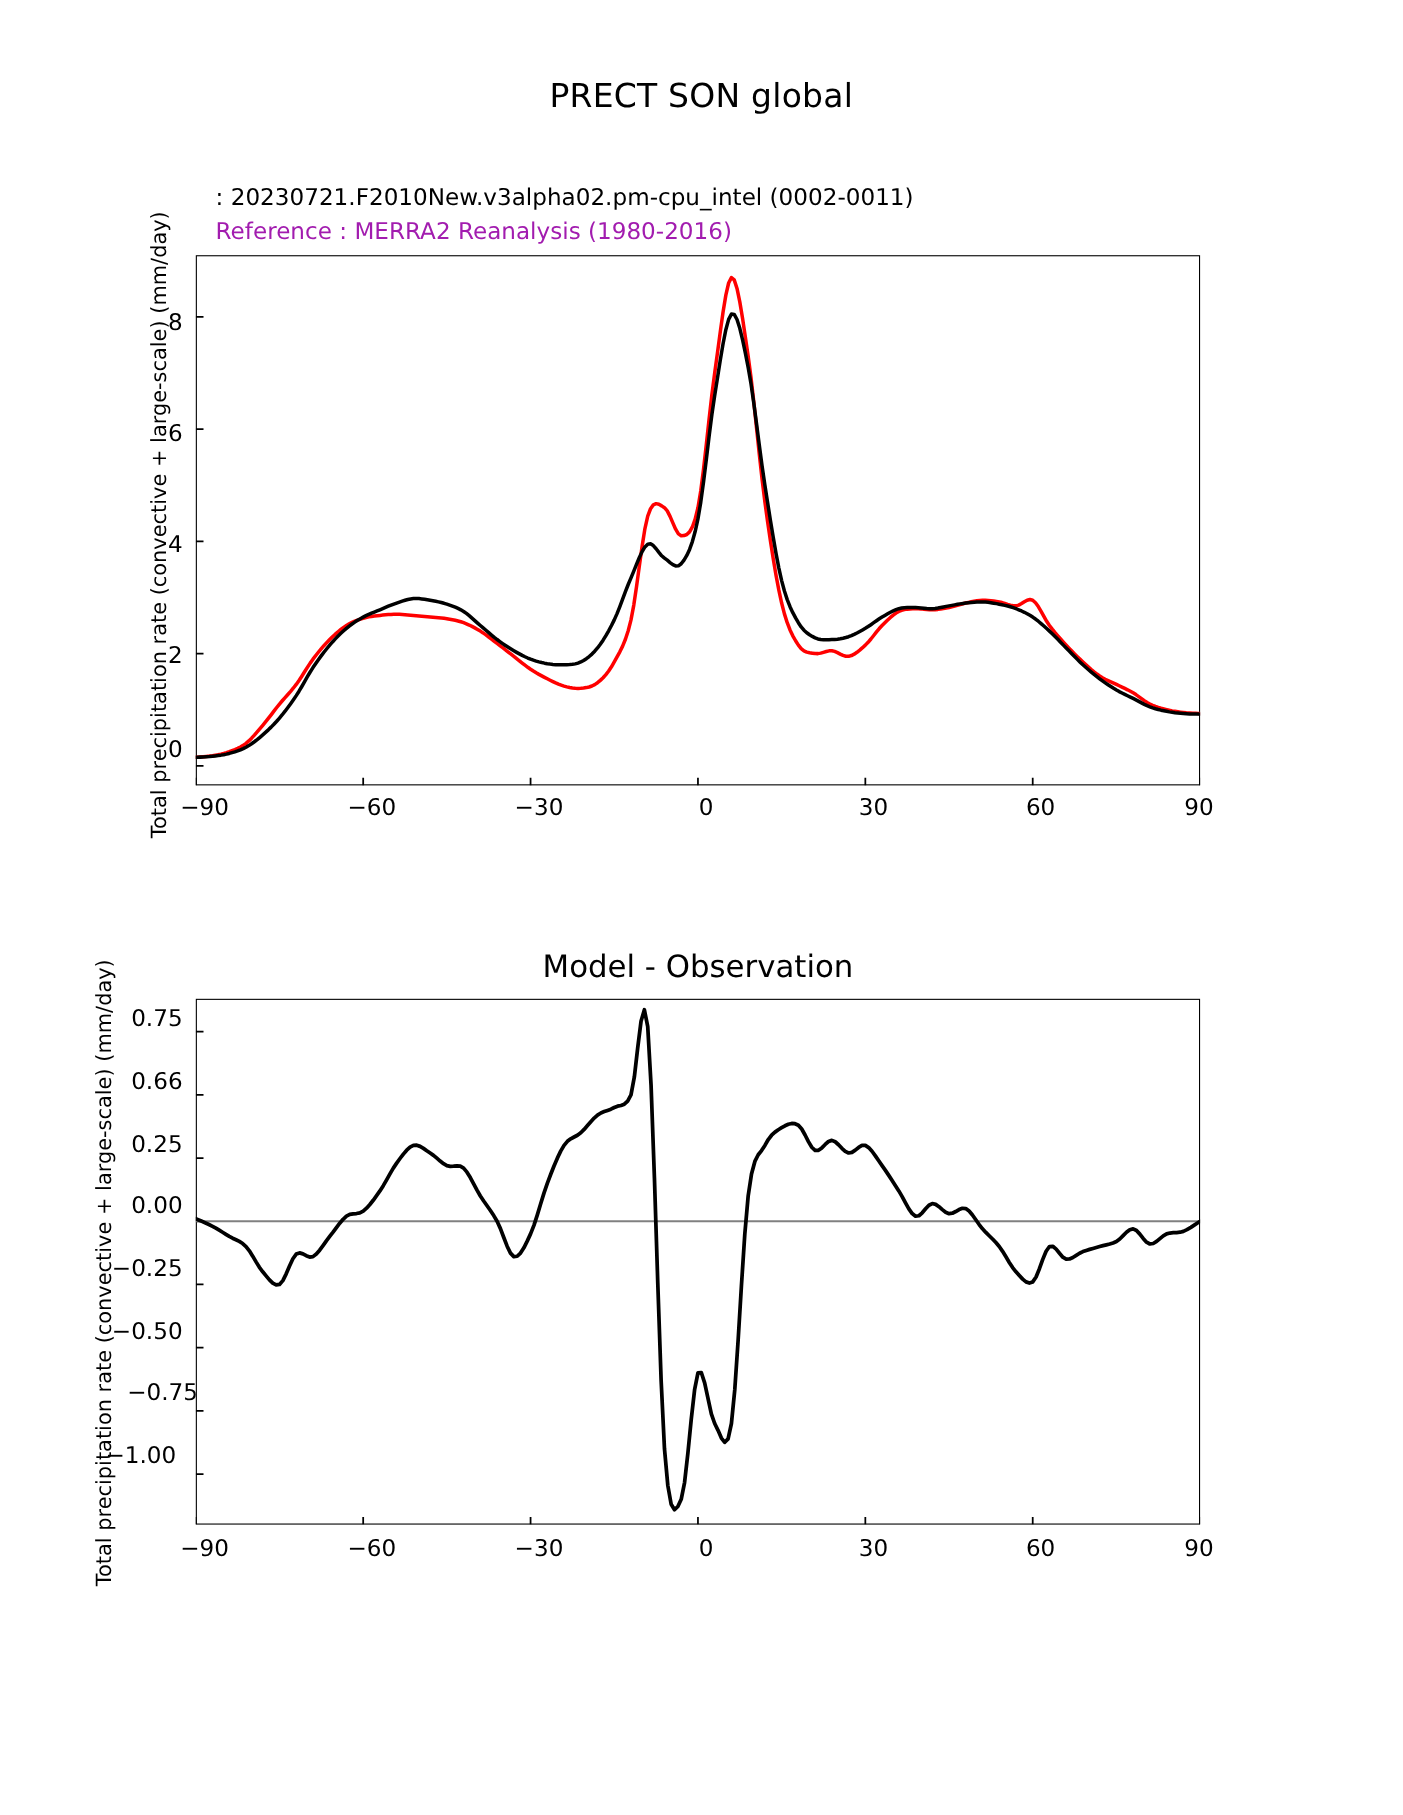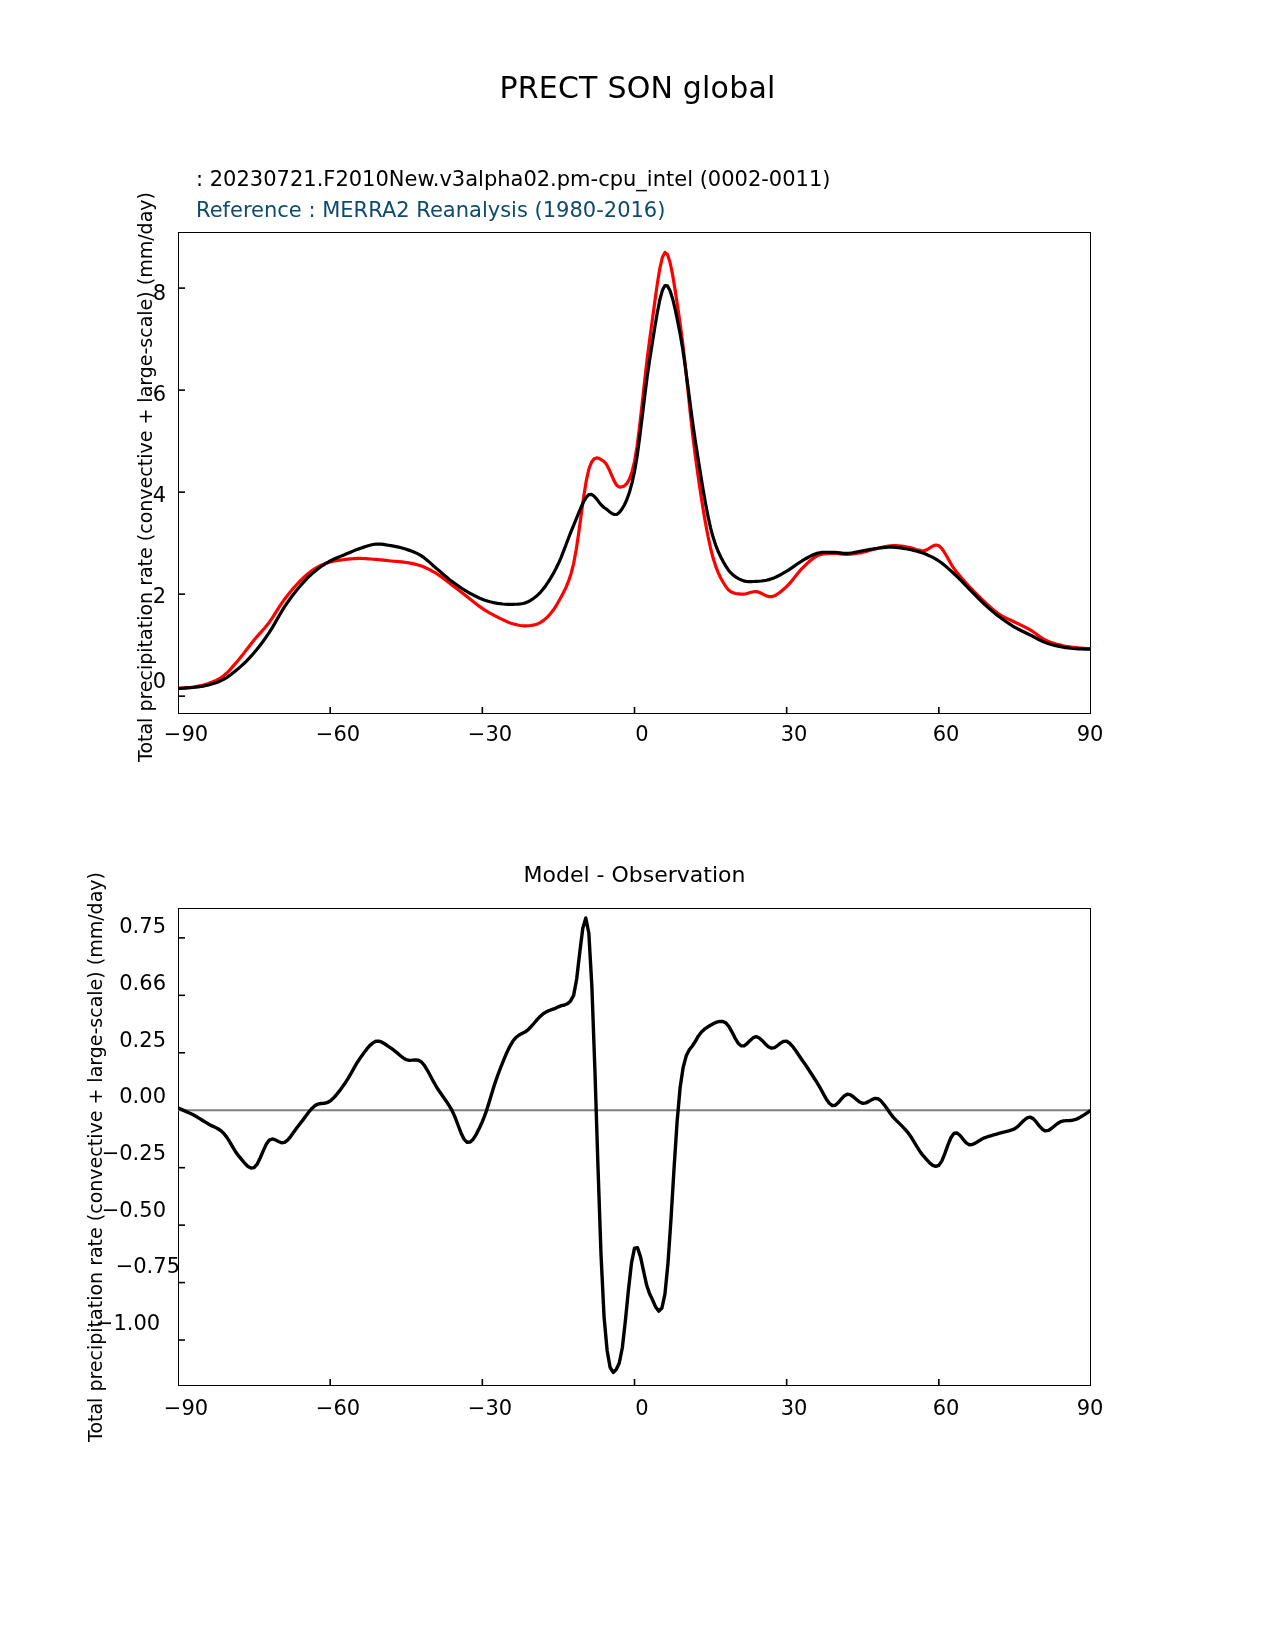--- a/index.html
+++ b/index.html
@@ -62,21 +62,21 @@
   
   .legend-block {
     position: absolute;
     left: 196px;
     top: 164px;
     width: 900px;
     font-size: 21px;
     line-height: 31px;
   }
   .legend-model { color: #000000; }
-  .legend-ref { color: #0c4a6e; }
+  .legend-ref { color: #a21caf; }
 
   
   .ylabel {
     position: absolute;
     transform-origin: left top;
     transform: rotate(-90deg);
     font-size: 19px;
     white-space: nowrap;
   }
   .ylabel-top {
@@ -101,21 +101,21 @@
   .tick-x {
     text-align: right;
     transform: translateX(-50%);
   }
   .subtitle {
     position: absolute;
     top: 862px;
     left: 178px;
     width: 913px;
     text-align: center;
-    font-size: 22px;
+    font-size: 28px;
   }
 </style>
 </head>
 <body>
 
 <div class="page">
 
   <div class="fig-title">PRECT SON global</div>
 
   <div class="legend-block">

